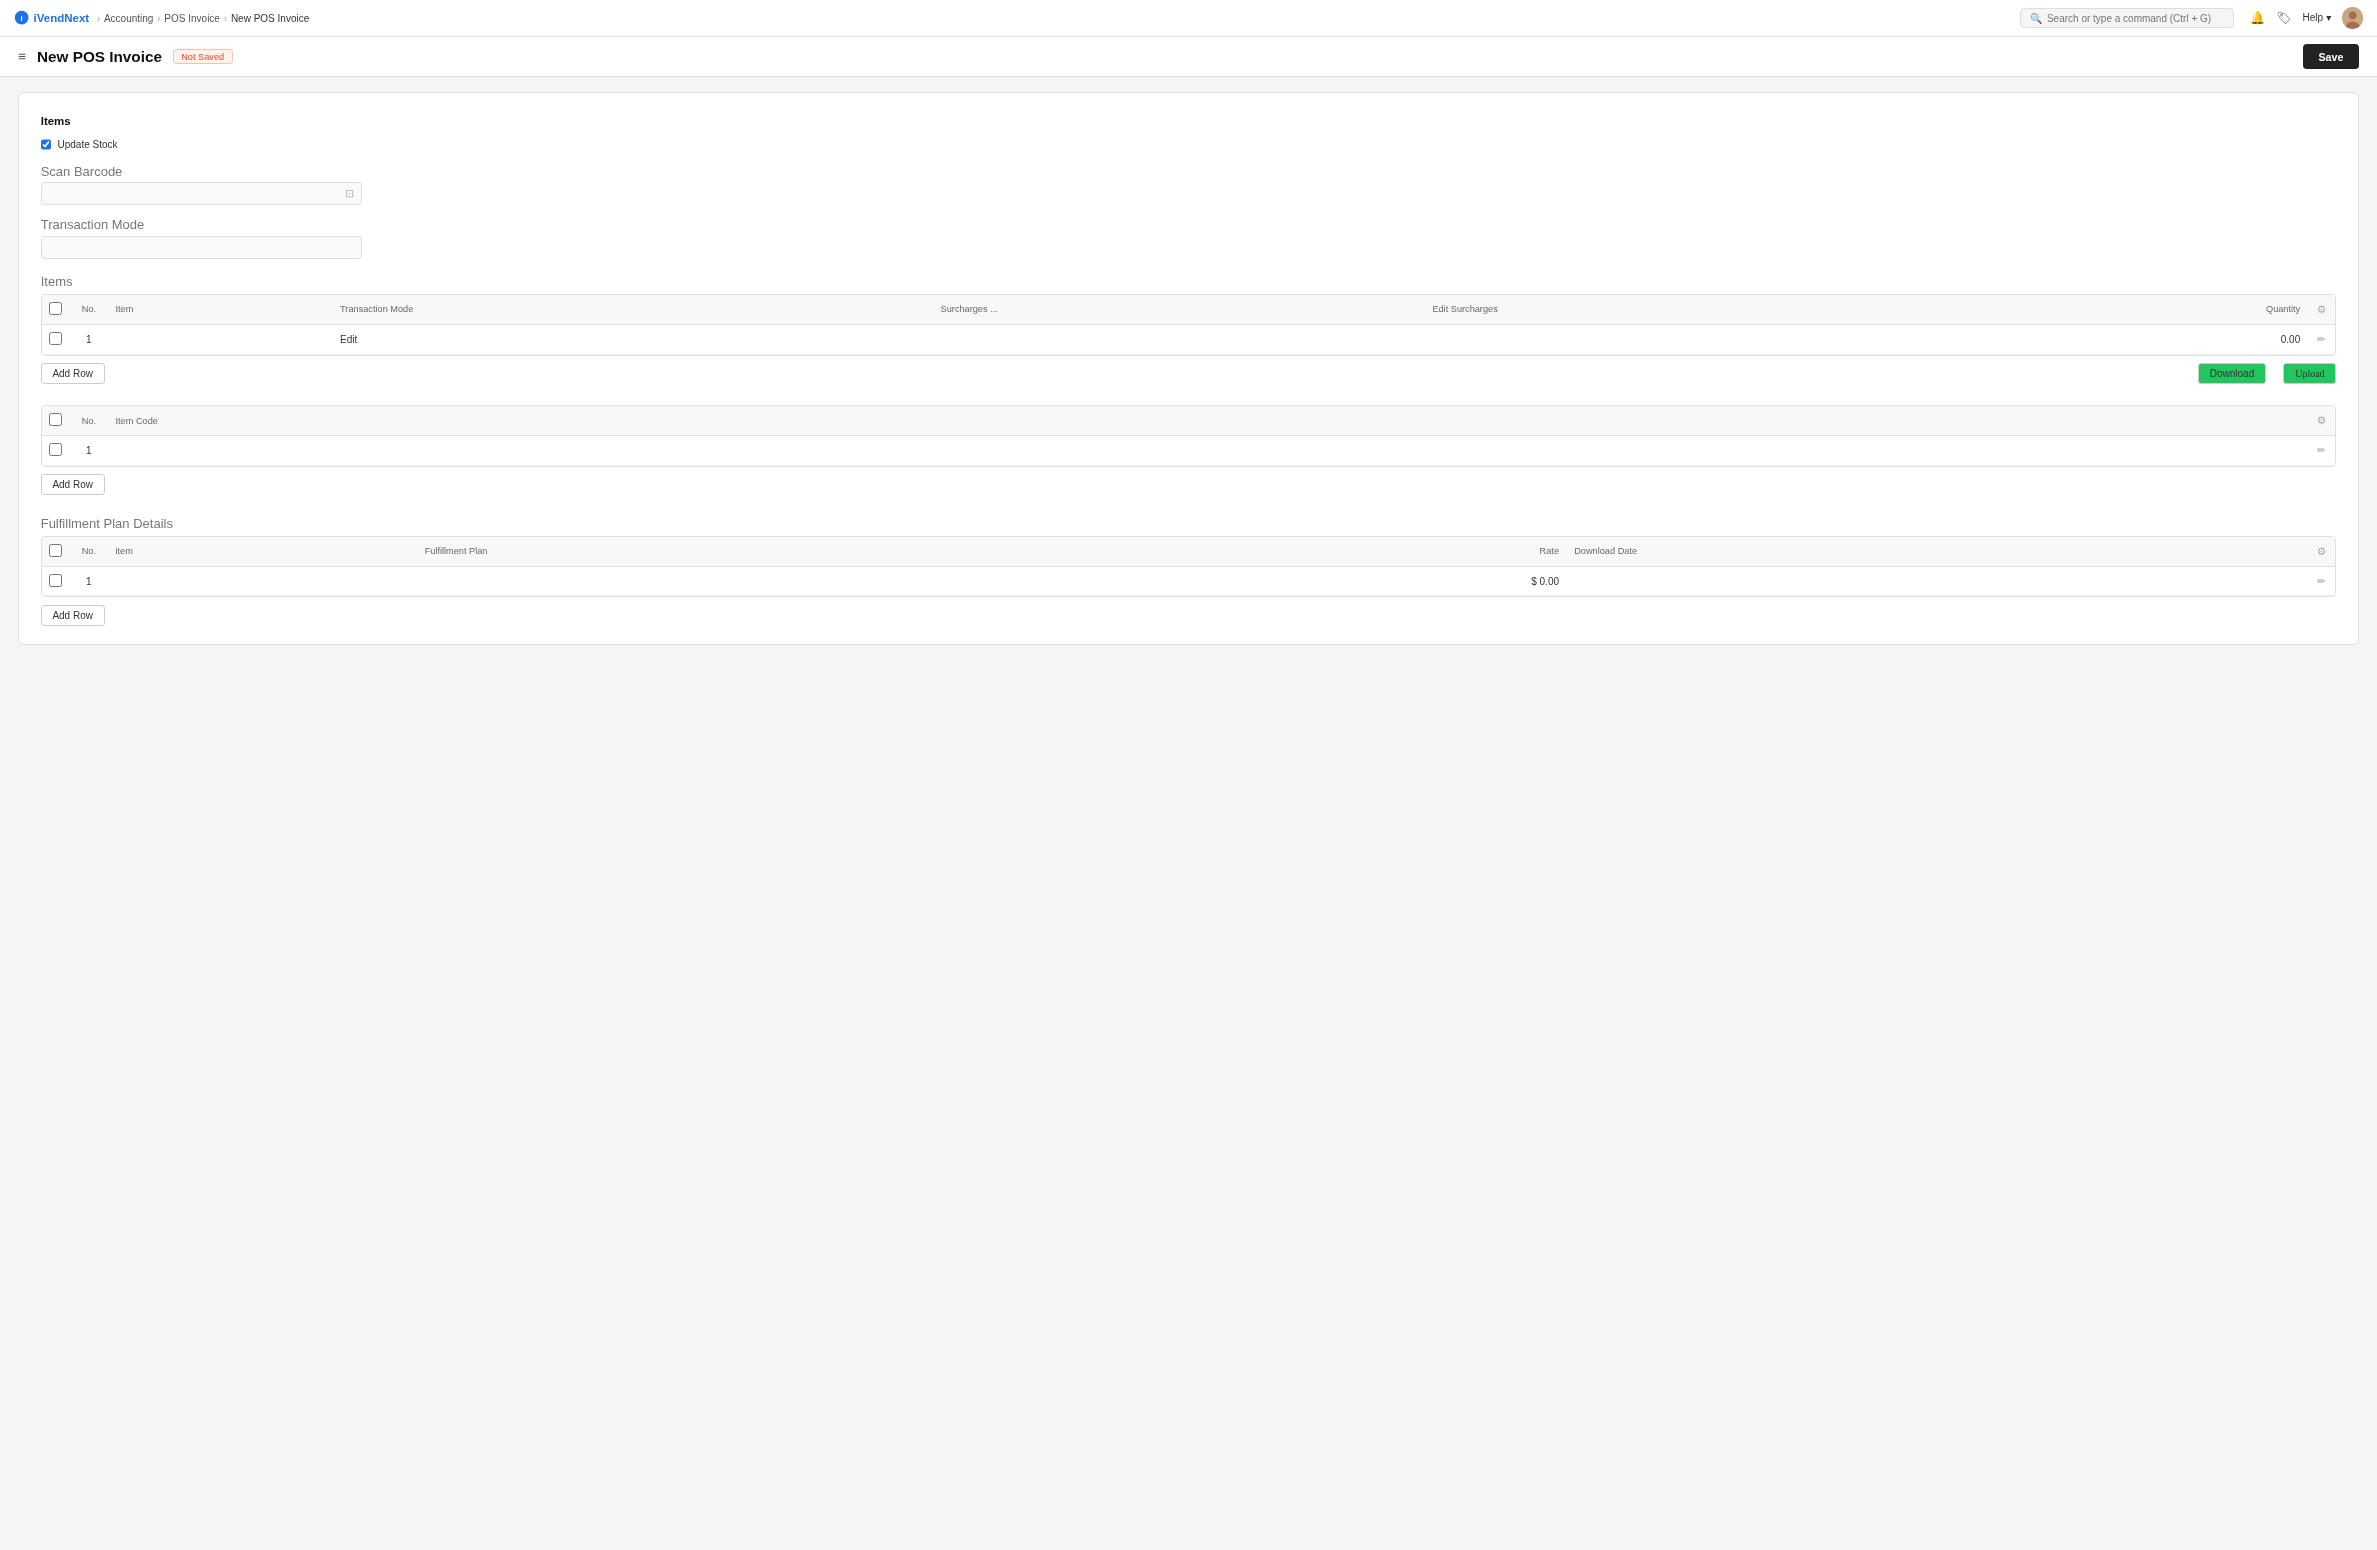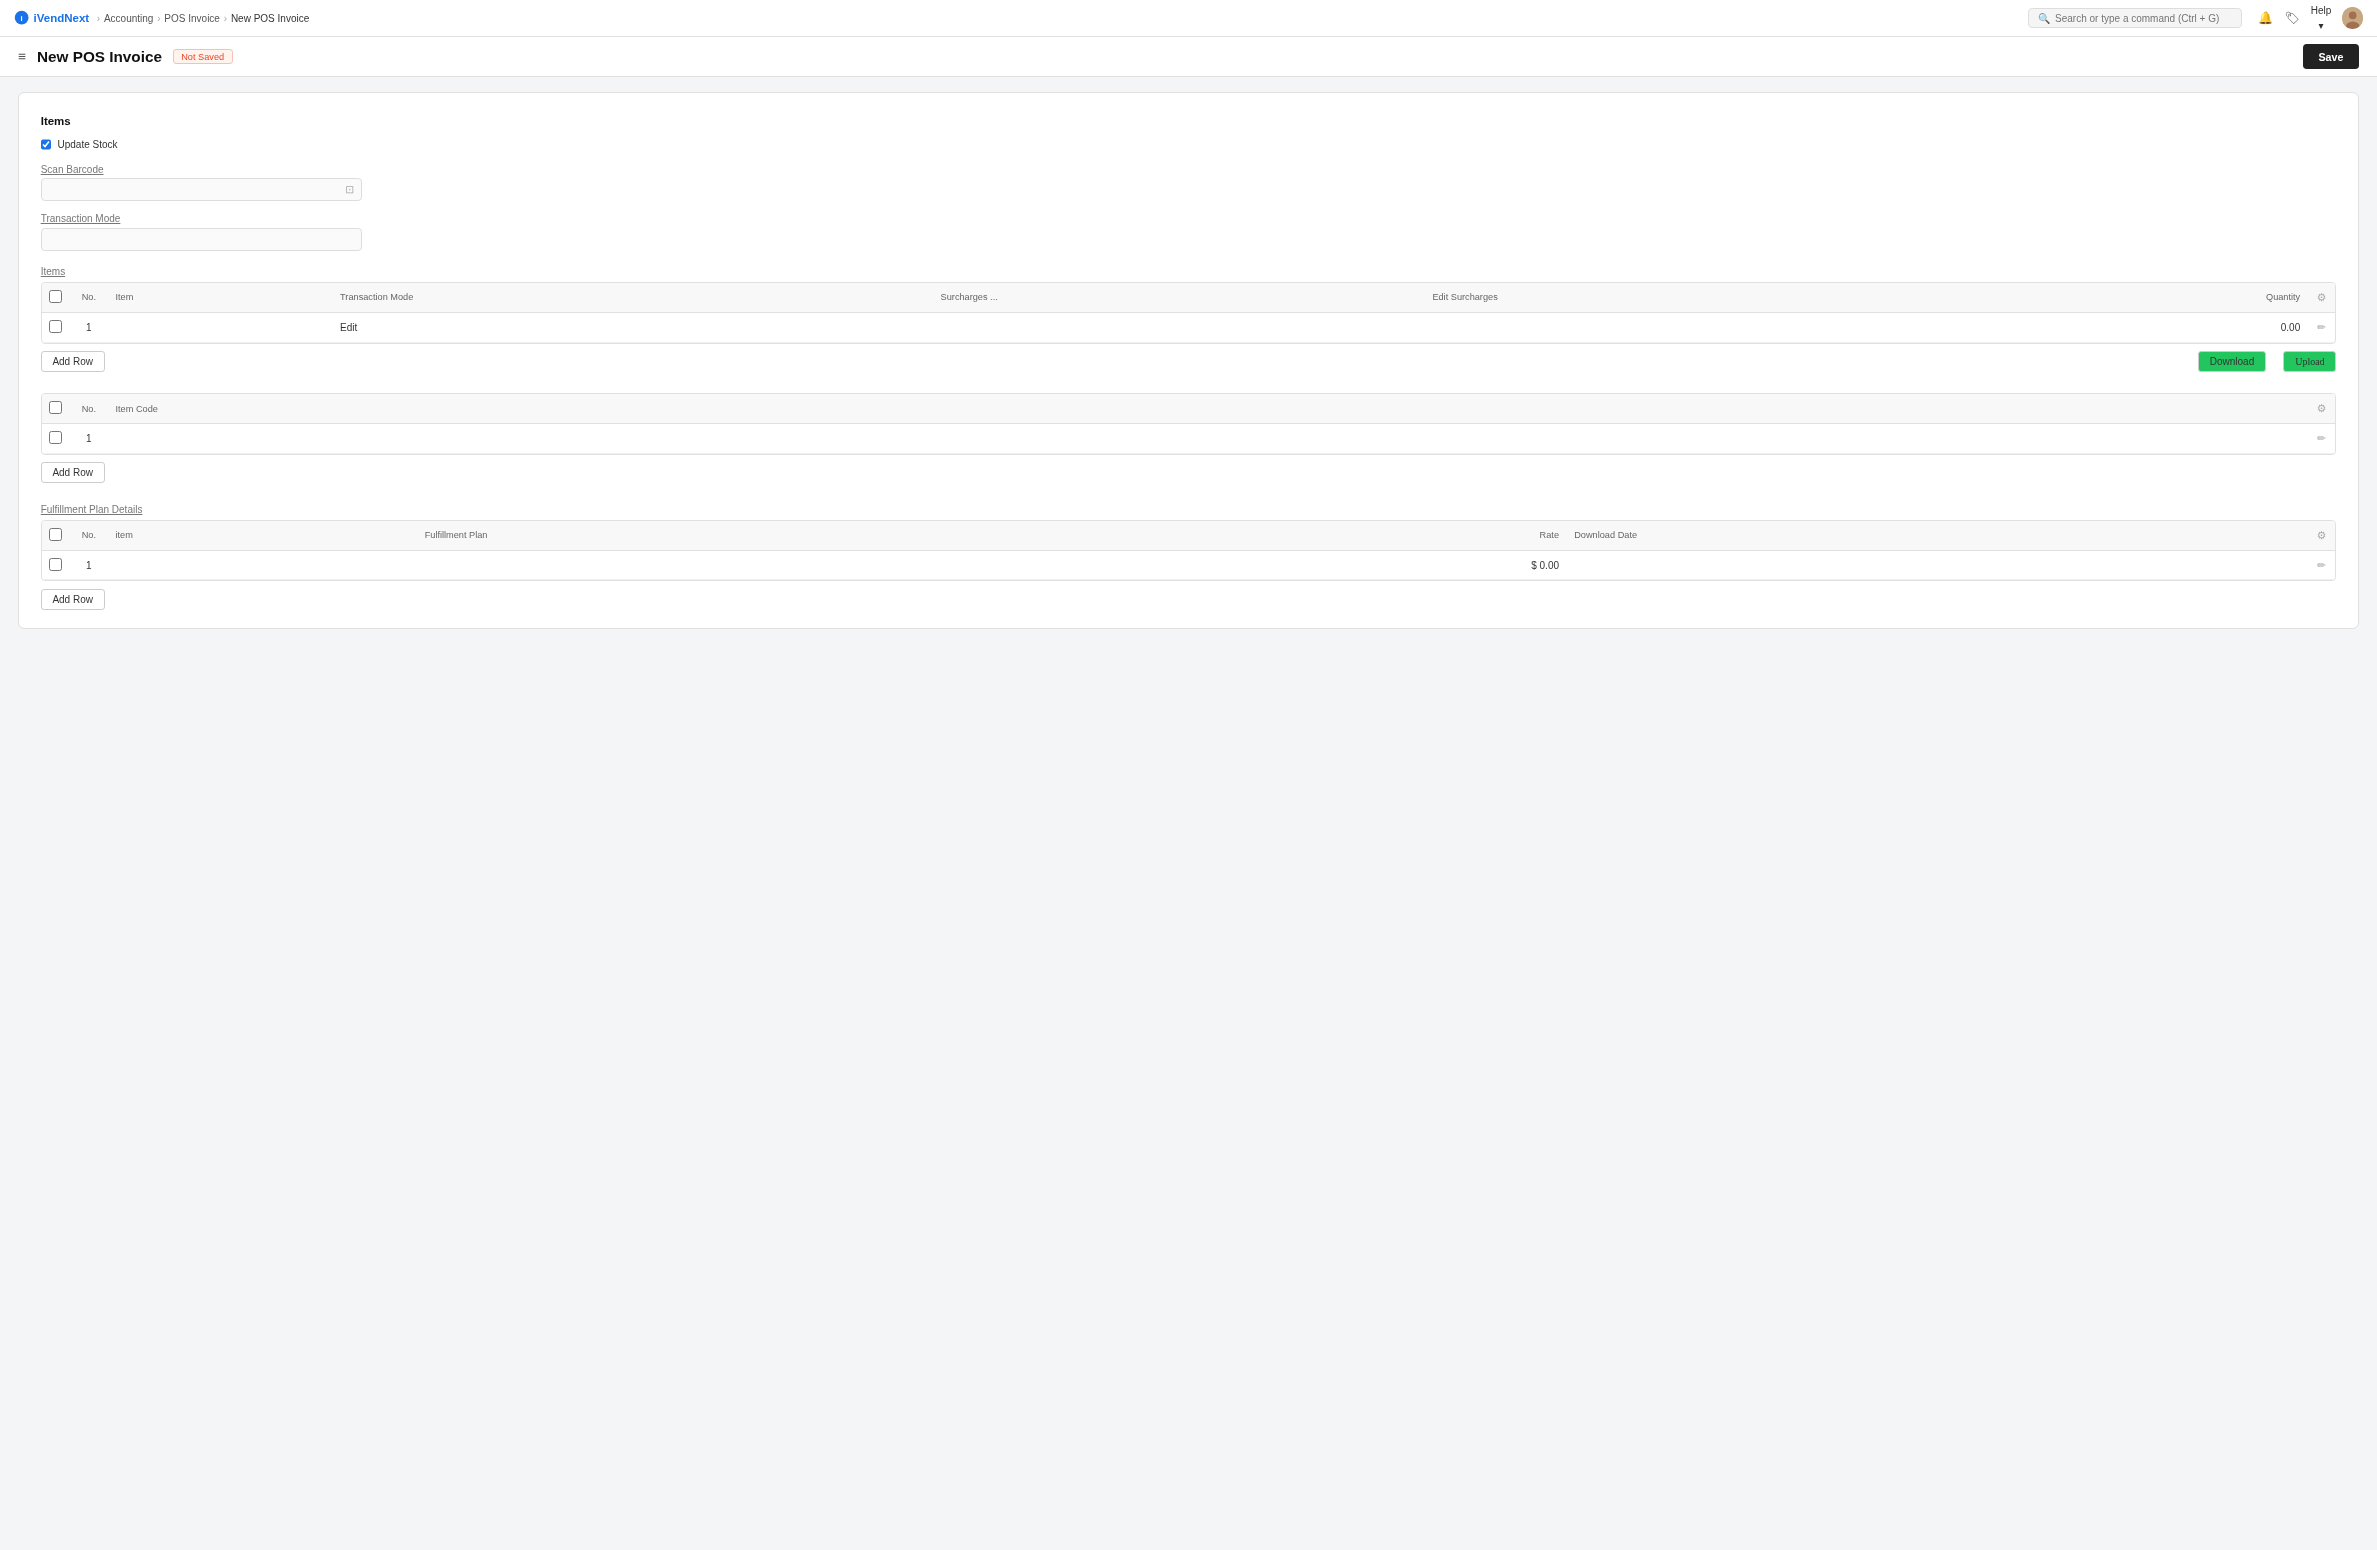--- a/index.html
+++ b/index.html
@@ -14,21 +14,21 @@
     .breadcrumb { display: flex; align-items: center; gap: 3.8px; color: #555; font-size: 10px; }
     .breadcrumb .sep { color: #aaa; }
     .breadcrumb .current { color: #333; }
     .nav-search {
       margin-left: auto; display: flex; align-items: center; background: #f5f5f5;
       border: 0.8px solid #ddd; border-radius: 4.6px; padding: 3.1px 9.2px; gap: 4.6px; width: 214px;
     }
     .nav-search input { border: none; background: transparent; outline: none; font-size: 10px; color: #555; width: 100%; }
     .nav-icons { display: flex; align-items: center; gap: 10.7px; margin-left: 9.2px; }
     .nav-icon { font-size: 12.2px; color: #555; cursor: pointer; }
-    .help-btn { display: flex; align-items: center; gap: 3.1px; cursor: pointer; font-size: 10px; color: #333; flex-direction: column; }
+    .help-btn { display: flex; align-items: center; gap: 3.1px; cursor: pointer; font-size: 10px; color: #333; }
     .avatar { width: 21.4px; height: 21.4px; border-radius: 50%; background: #c8a882; display: flex; align-items: center; justify-content: center; font-size: 9.2px; color: #fff; overflow: hidden; }
 
     
     .page-header {
       display: flex; align-items: center; background: #fff; border-bottom: 0.8px solid #e0e0e0;
       padding: 0 18.3px; height: 40px; gap: 10.7px;
     }
     .hamburger { font-size: 13.7px; color: #555; cursor: pointer; }
     .page-title { font-size: 15.3px; font-weight: 700; color: #111; }
     .not-saved-badge {
@@ -47,21 +47,21 @@
     }
 
     .section-title { font-size: 11.5px; font-weight: 700; margin-bottom: 12.2px; color: #111; }
 
     
     .checkbox-row { display: flex; align-items: center; gap: 6.1px; margin-bottom: 13.7px; }
     .checkbox-row input[type="checkbox"] { width: 10.7px; height: 10.7px; accent-color: #1a73e8; }
     .checkbox-row label { font-size: 10px; color: #333; }
 
     
-    .field-label { font-size: 10px; color: #777; margin-bottom: 3.1px; text-decoration: underline; }
+    .field-label { font-size: 13px; color: #777; margin-bottom: 3.1px; }
     .field-input {
       border: 0.8px solid #ddd; border-radius: 3.8px; padding: 5.3px 9.2px;
       font-size: 10px; color: #333; background: #fafafa; width: 321px; display: block;
     }
     .scan-input-wrap { position: relative; width: 321px; }
     .scan-input-wrap input { width: 100%; padding-right: 27.5px; }
     .scan-icon { position: absolute; right: 7.6px; top: 50%; transform: translateY(-50%); color: #aaa; font-size: 10.7px; }
 
     
     .table-wrap { margin-top: 4.6px; border: 0.8px solid #e0e0e0; border-radius: 3.8px; overflow: hidden; }

